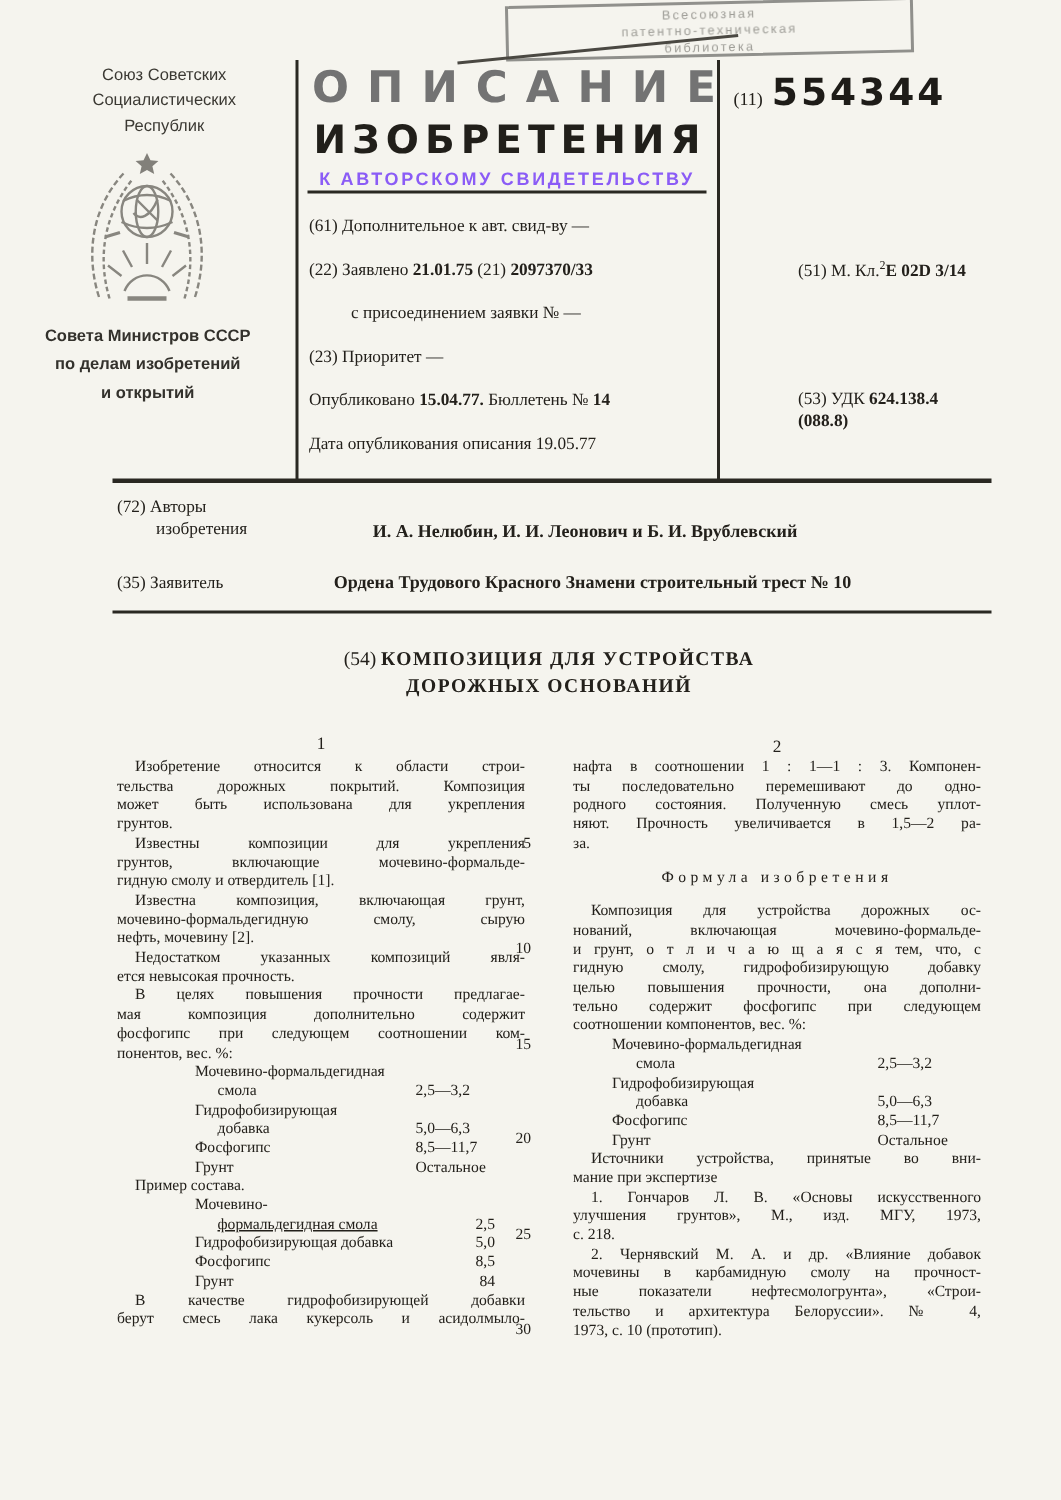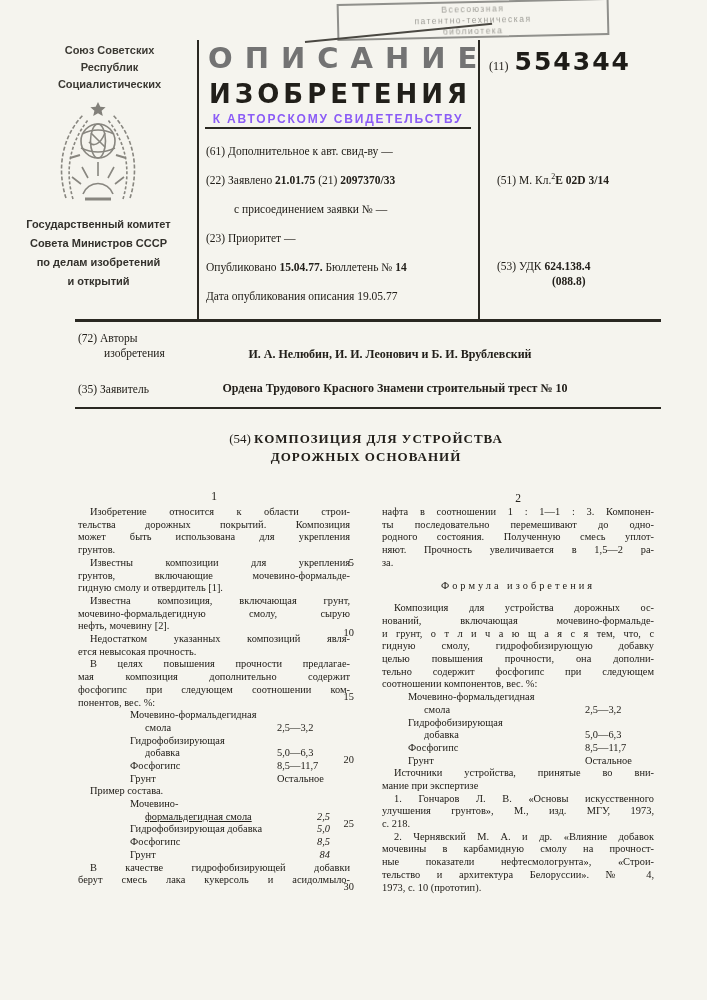--- a/index.html
+++ b/index.html
@@ -12,21 +12,21 @@
   .stamp{position:absolute;left:337px;top:1px;width:272px;height:37px;
          border:2px solid #90908c;transform:rotate(-1.3deg);text-align:center;
          padding-top:1px;box-sizing:border-box;}
   .stamp-line{font-family:"Liberation Sans",sans-serif;font-size:8.5px;line-height:11px;
          color:#9d9c96;letter-spacing:1.5px;filter:blur(0.35px);}
   .strike{position:absolute;left:305px;top:41px;width:188px;height:2px;background:#4a4842;
          transform:rotate(-5.6deg);transform-origin:left center;}
 
   
   .union{position:absolute;left:0;top:42px;width:219px;text-align:center;
-         font-family:"Liberation Sans",sans-serif;font-weight:bold;font-size:11px;
+         font-family:"Liberation Sans",sans-serif;font-weight:normal;font-size:11px;
          line-height:17px;color:#3b3933;}
   .emblem{position:absolute;left:52px;top:98px;opacity:.8;}
   .committee{position:absolute;left:0;top:215px;width:197px;text-align:center;
          font-family:"Liberation Sans",sans-serif;font-weight:bold;font-size:11px;
          line-height:19px;color:#33312c;}
 
   .vline{position:absolute;top:40px;height:280px;width:2px;background:#2a2822;}
   .vl1{left:197px;} .vl2{left:478px;}
 
   
@@ -45,21 +45,21 @@
          font-size:25px;letter-spacing:2px;margin-left:6px;color:#1e1c18;}
 
   
   .fields{position:absolute;left:206px;top:144px;width:268px;font-size:11.5px;}
   .fields .frow{line-height:14px;margin-bottom:15px;white-space:nowrap;}
   .frow.ind{margin-left:28px;}
   .frow.ind2{margin-left:55px;}
 
   .cls51{position:absolute;left:497px;top:169px;width:205px;font-size:11.5px;}
   .cls53{position:absolute;left:497px;top:259px;width:205px;font-size:11.5px;}
-  .cls51 .frow,.cls53 .frow{line-height:15px;white-space:nowrap;}
+  .cls51 .frow,.cls53 .frow{line-height:15px;white-space:nowrap;margin-left:35px;}
 
   .hrule{position:absolute;left:75px;width:586px;background:#2a2822;}
   .hr1{top:319px;height:3px;}
   .hr2{top:407px;height:2px;}
 
   
   .auth-label{position:absolute;left:78px;font-size:11.5px;line-height:15px;white-space:nowrap;}
   .al72{top:331px;} .al72b{top:346px;left:104px;} .al71{top:382px;}
   .auth-value{position:absolute;text-align:center;font-weight:bold;font-size:12px;white-space:nowrap;}
   .av-names{left:150px;width:480px;top:347px;}
@@ -75,39 +75,39 @@
   .pn1{left:78px;} .pn2{left:382px;top:492px;}
   .bodycol{position:absolute;top:506px;width:272px;font-size:10.4px;line-height:12.7px;}
   .bc-left{left:78px;} .bc-right{left:382px;}
   .line{text-align:justify;text-align-last:justify;}
   .line.last{text-align-last:left;}
   .line.first{text-indent:12px;}
   .bheading{text-align:center;letter-spacing:3px;margin-top:10px;margin-bottom:10px;}
   .sprow{position:relative;height:12.7px;white-space:nowrap;}
   .sl{display:inline-block;}
   .sv{position:absolute;top:0;}
-  .sv.vr{text-align:right;font-style:italic;}
+  .sv.vr{text-align:right;}
   .gnum{position:absolute;width:22px;left:332px;text-align:right;font-size:10.4px;}
 </style>
 </head>
 <body>
 
 <div class="page">
 
   <div class="stamp">
     <div class="stamp-line">Всесоюзная</div>
     <div class="stamp-line">патентно-техническая</div>
     <div class="stamp-line">библиотека</div>
   </div>
   <div class="strike"></div>
 
   <div class="union">
     <div>Союз Советских</div>
+    <div>Социалистических</div>
     <div>Республик</div>
-    <div>Социалистических</div>
   </div>
 
   <svg class="emblem" width="92" height="108" viewBox="0 0 92 108">
     <g stroke="#55534c" stroke-width="1.6" fill="none" opacity="0.85">
       <path d="M14,100 C5,72 9,40 31,17" stroke-dasharray="4 2"></path>
       <path d="M21,101 C13,74 17,46 36,22" stroke-dasharray="3 2"></path>
       <path d="M78,100 C87,72 83,40 61,17" stroke-dasharray="4 2"></path>
       <path d="M71,101 C79,74 75,46 56,22" stroke-dasharray="3 2"></path>
       <circle cx="46" cy="43" r="17"></circle>
       <ellipse cx="46" cy="43" rx="7.5" ry="17"></ellipse>
@@ -116,21 +116,20 @@
       <path d="M39,35 L53,49 M53,35 C48,47 41,49 37,44"></path>
       <path d="M46,78 V64 M36,80 L30,69 M56,80 L62,69 M29,86 L20,79 M63,86 L72,79"></path>
       <path d="M31,96 A16,16 0 0 1 61,96"></path>
       <path d="M33,101 H59" stroke-width="3"></path>
       <path d="M18,60 L28,57 M74,60 L64,57" stroke-width="2.2"></path>
     </g>
     <path d="M46,4 l2.3,4.8 5.3,.5 -4,3.5 1.2,5.2 -4.8,-2.7 -4.8,2.7 1.2,-5.2 -4,-3.5 5.3,-.5 z" fill="#55534c" opacity="0.9"></path>
   </svg>
 
   <div class="committee">
-    <div>Государственный комитет</div>
     <div>Совета Министров СССР</div>
     <div>по делам изобретений</div>
     <div>и открытий</div>
   </div>
 
   <div class="vline vl1"></div>
   <div class="vline vl2"></div>
 
   <div class="masthead">
     <div class="mh-title">ОПИСАНИЕ</div>

